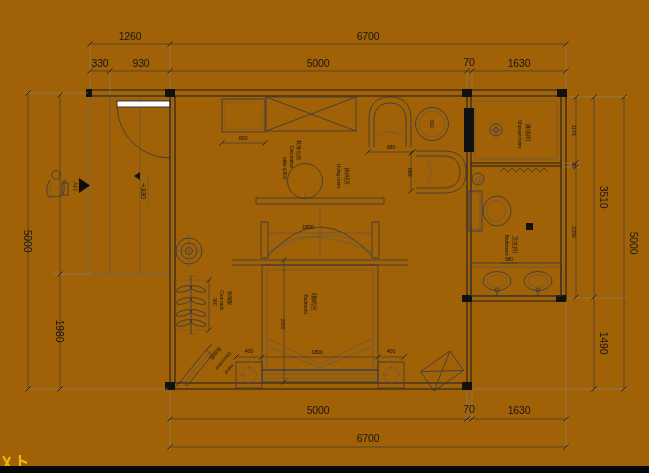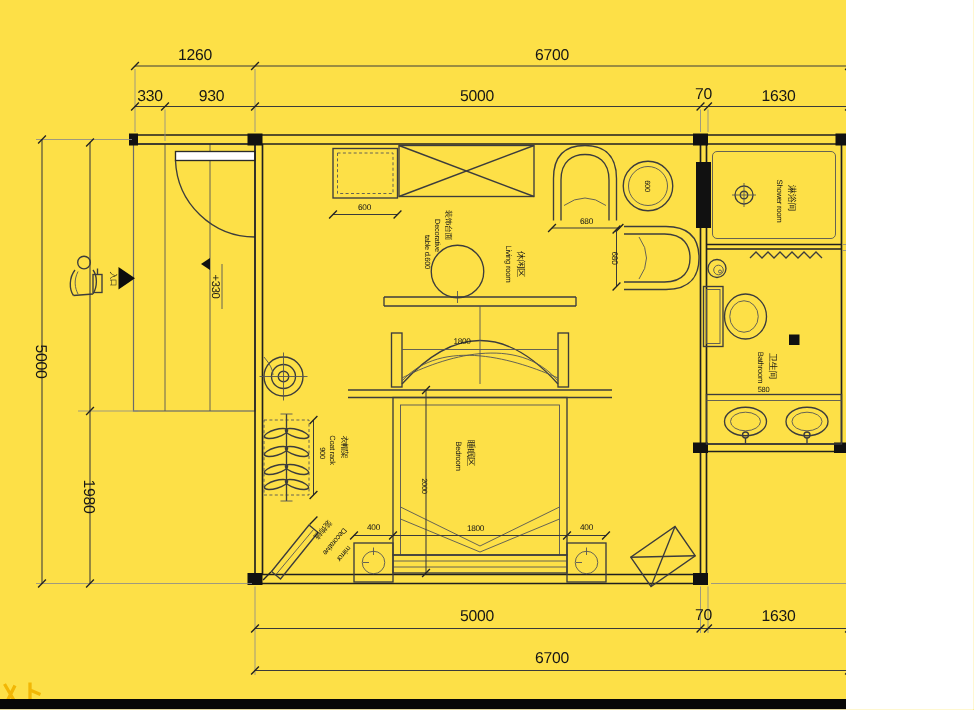--- a/index.html
+++ b/index.html
@@ -1,16 +1,16 @@
 <!DOCTYPE html>
 <html><head>
 <meta charset="utf-8">
 <style>
   html,body{margin:0;padding:0;background:#ffffff;}
-  #stage{position:relative;width:564px;height:473px;background:#fde047;overflow:hidden;
+  #stage{position:relative;width:649px;height:473px;background:#a16207;overflow:hidden;
          font-family:"Liberation Sans",sans-serif;}
   svg{position:absolute;left:0;top:0;}
   svg text{font-family:"Liberation Sans",sans-serif;fill:#161616;letter-spacing:-0.2px;}
   .wall{stroke:#1f1f1f;stroke-width:1.1;fill:none;}
   .blk{fill:#111;stroke:none;}
   .furn{stroke:#3c3c3c;stroke-width:0.9;fill:none;}
   .thin{stroke:#555;stroke-width:0.6;fill:none;}
   .dim{stroke:#3a3a3a;stroke-width:0.7;fill:none;}
   .ext{stroke:#8a8a8a;stroke-width:0.55;fill:none;}
   .bigdim{font-size:10.5px;}

